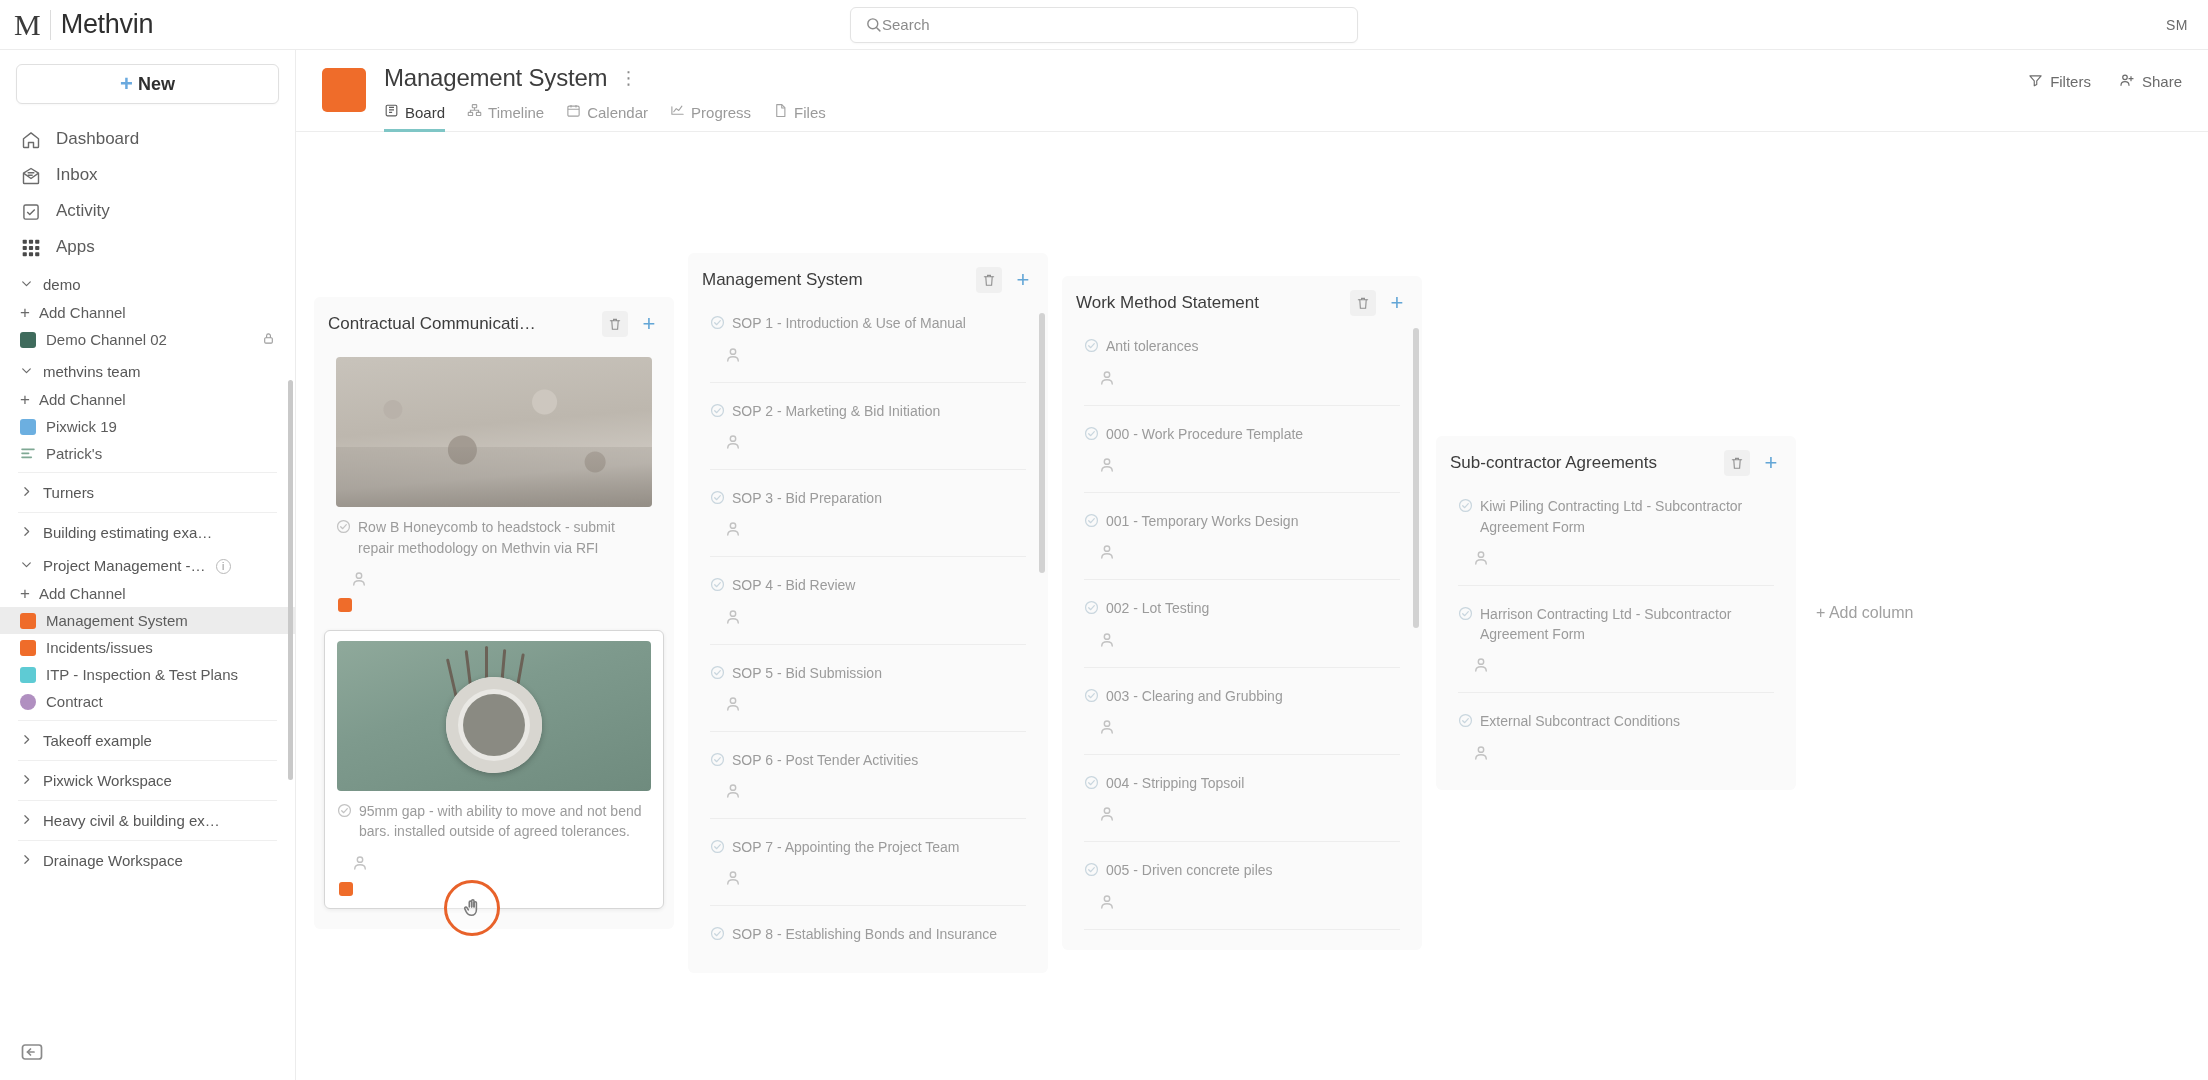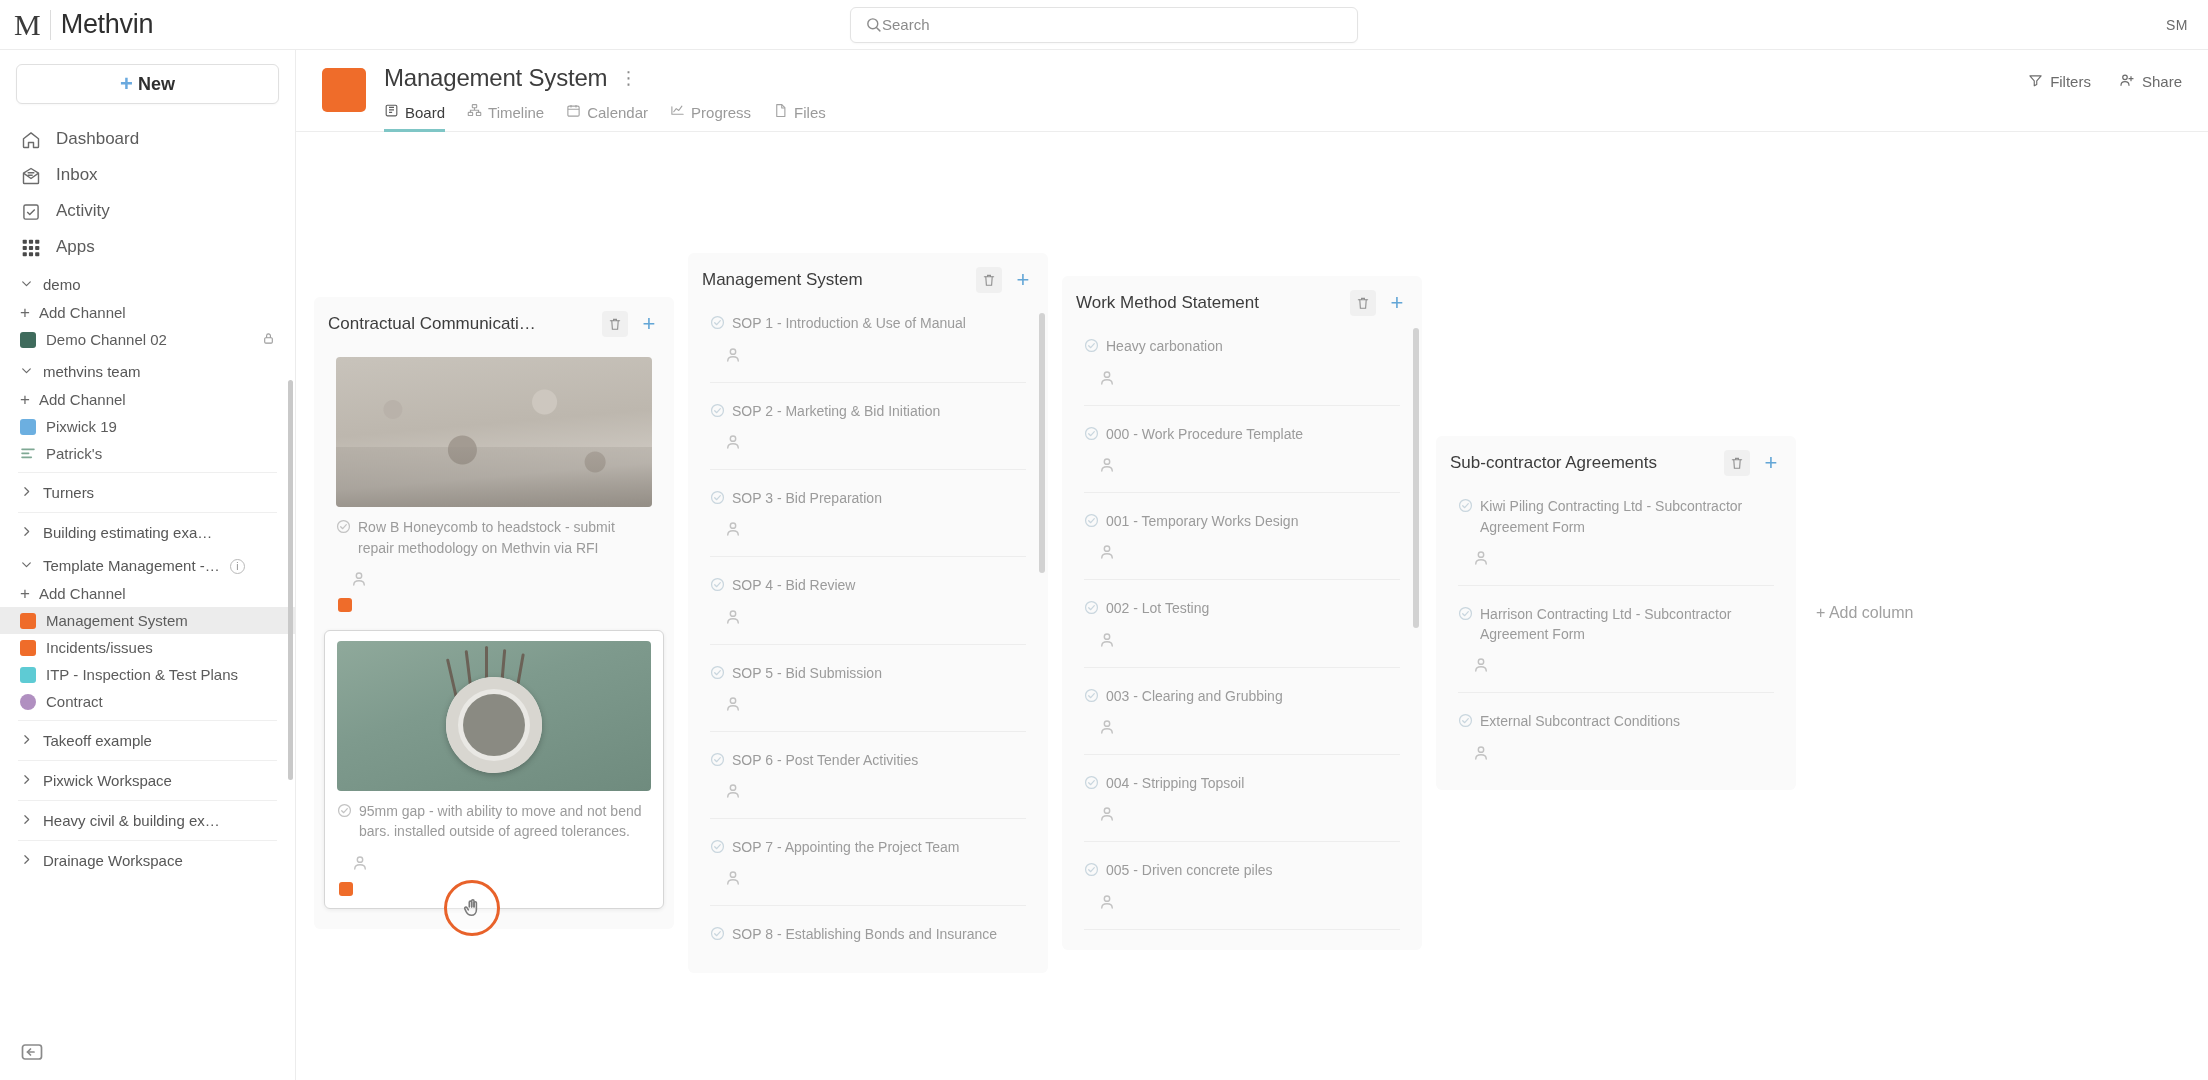--- a/index.html
+++ b/index.html
@@ -327,21 +327,21 @@
         <span class="gname">Building estimating exa…</span>
       </div>
 
       <div class="section">
         <div class="grp-head">
           <span class="chev">
             <svg width="13" height="13" viewBox="0 0 24 24" fill="none" stroke="#6b6b6b" stroke-width="2.2" stroke-linecap="round" stroke-linejoin="round">
                 <path d="M5 9l7 7 7-7"></path>
               </svg>
           </span>
-          <span class="gname">Template Management -…</span>
+          <span class="gname">Project Management -…</span>
           <span class="info-dot">i</span>
         </div>
         <div class="add-channel">
           <span class="plus">+</span>
           <span>Add Channel</span>
         </div>
         <div class="chan active">
           <span class="swatch" style="background:#ef6c2a"></span>
           <span class="cname">Management System</span>
         </div>
@@ -710,21 +710,21 @@
             </span>
             <span class="col-btn col-add">+</span>
           </div>
           <div class="col-body" id="col3body">
               <div class="card plain">
                 <div class="card-title">
                   <span class="chk"><svg width="15" height="15" viewBox="0 0 24 24" fill="none" stroke="#c9d6de" stroke-width="2" stroke-linecap="round" stroke-linejoin="round">
                       <circle cx="12" cy="12" r="9.5"></circle>
                       <path d="M7.5 12.3l3.2 3.2 5.8-6.4"></path>
                     </svg></span>
-                  <span>Heavy carbonation</span>
+                  <span>Anti tolerances</span>
                 </div>
                 <div class="card-meta">
                   <span class="avatar-ic"><svg width="18" height="18" viewBox="0 0 24 24" fill="none" stroke="#c2c2c2" stroke-width="1.9" stroke-linecap="round">
                       <circle cx="12" cy="7.5" r="3.6"></circle>
                       <path d="M5 20c0-3.6 3.2-5.6 7-5.6s7 2 7 5.6"></path>
                     </svg></span>
                 </div>
               </div>
               <div class="card-sep"></div>
               <div class="card plain">

